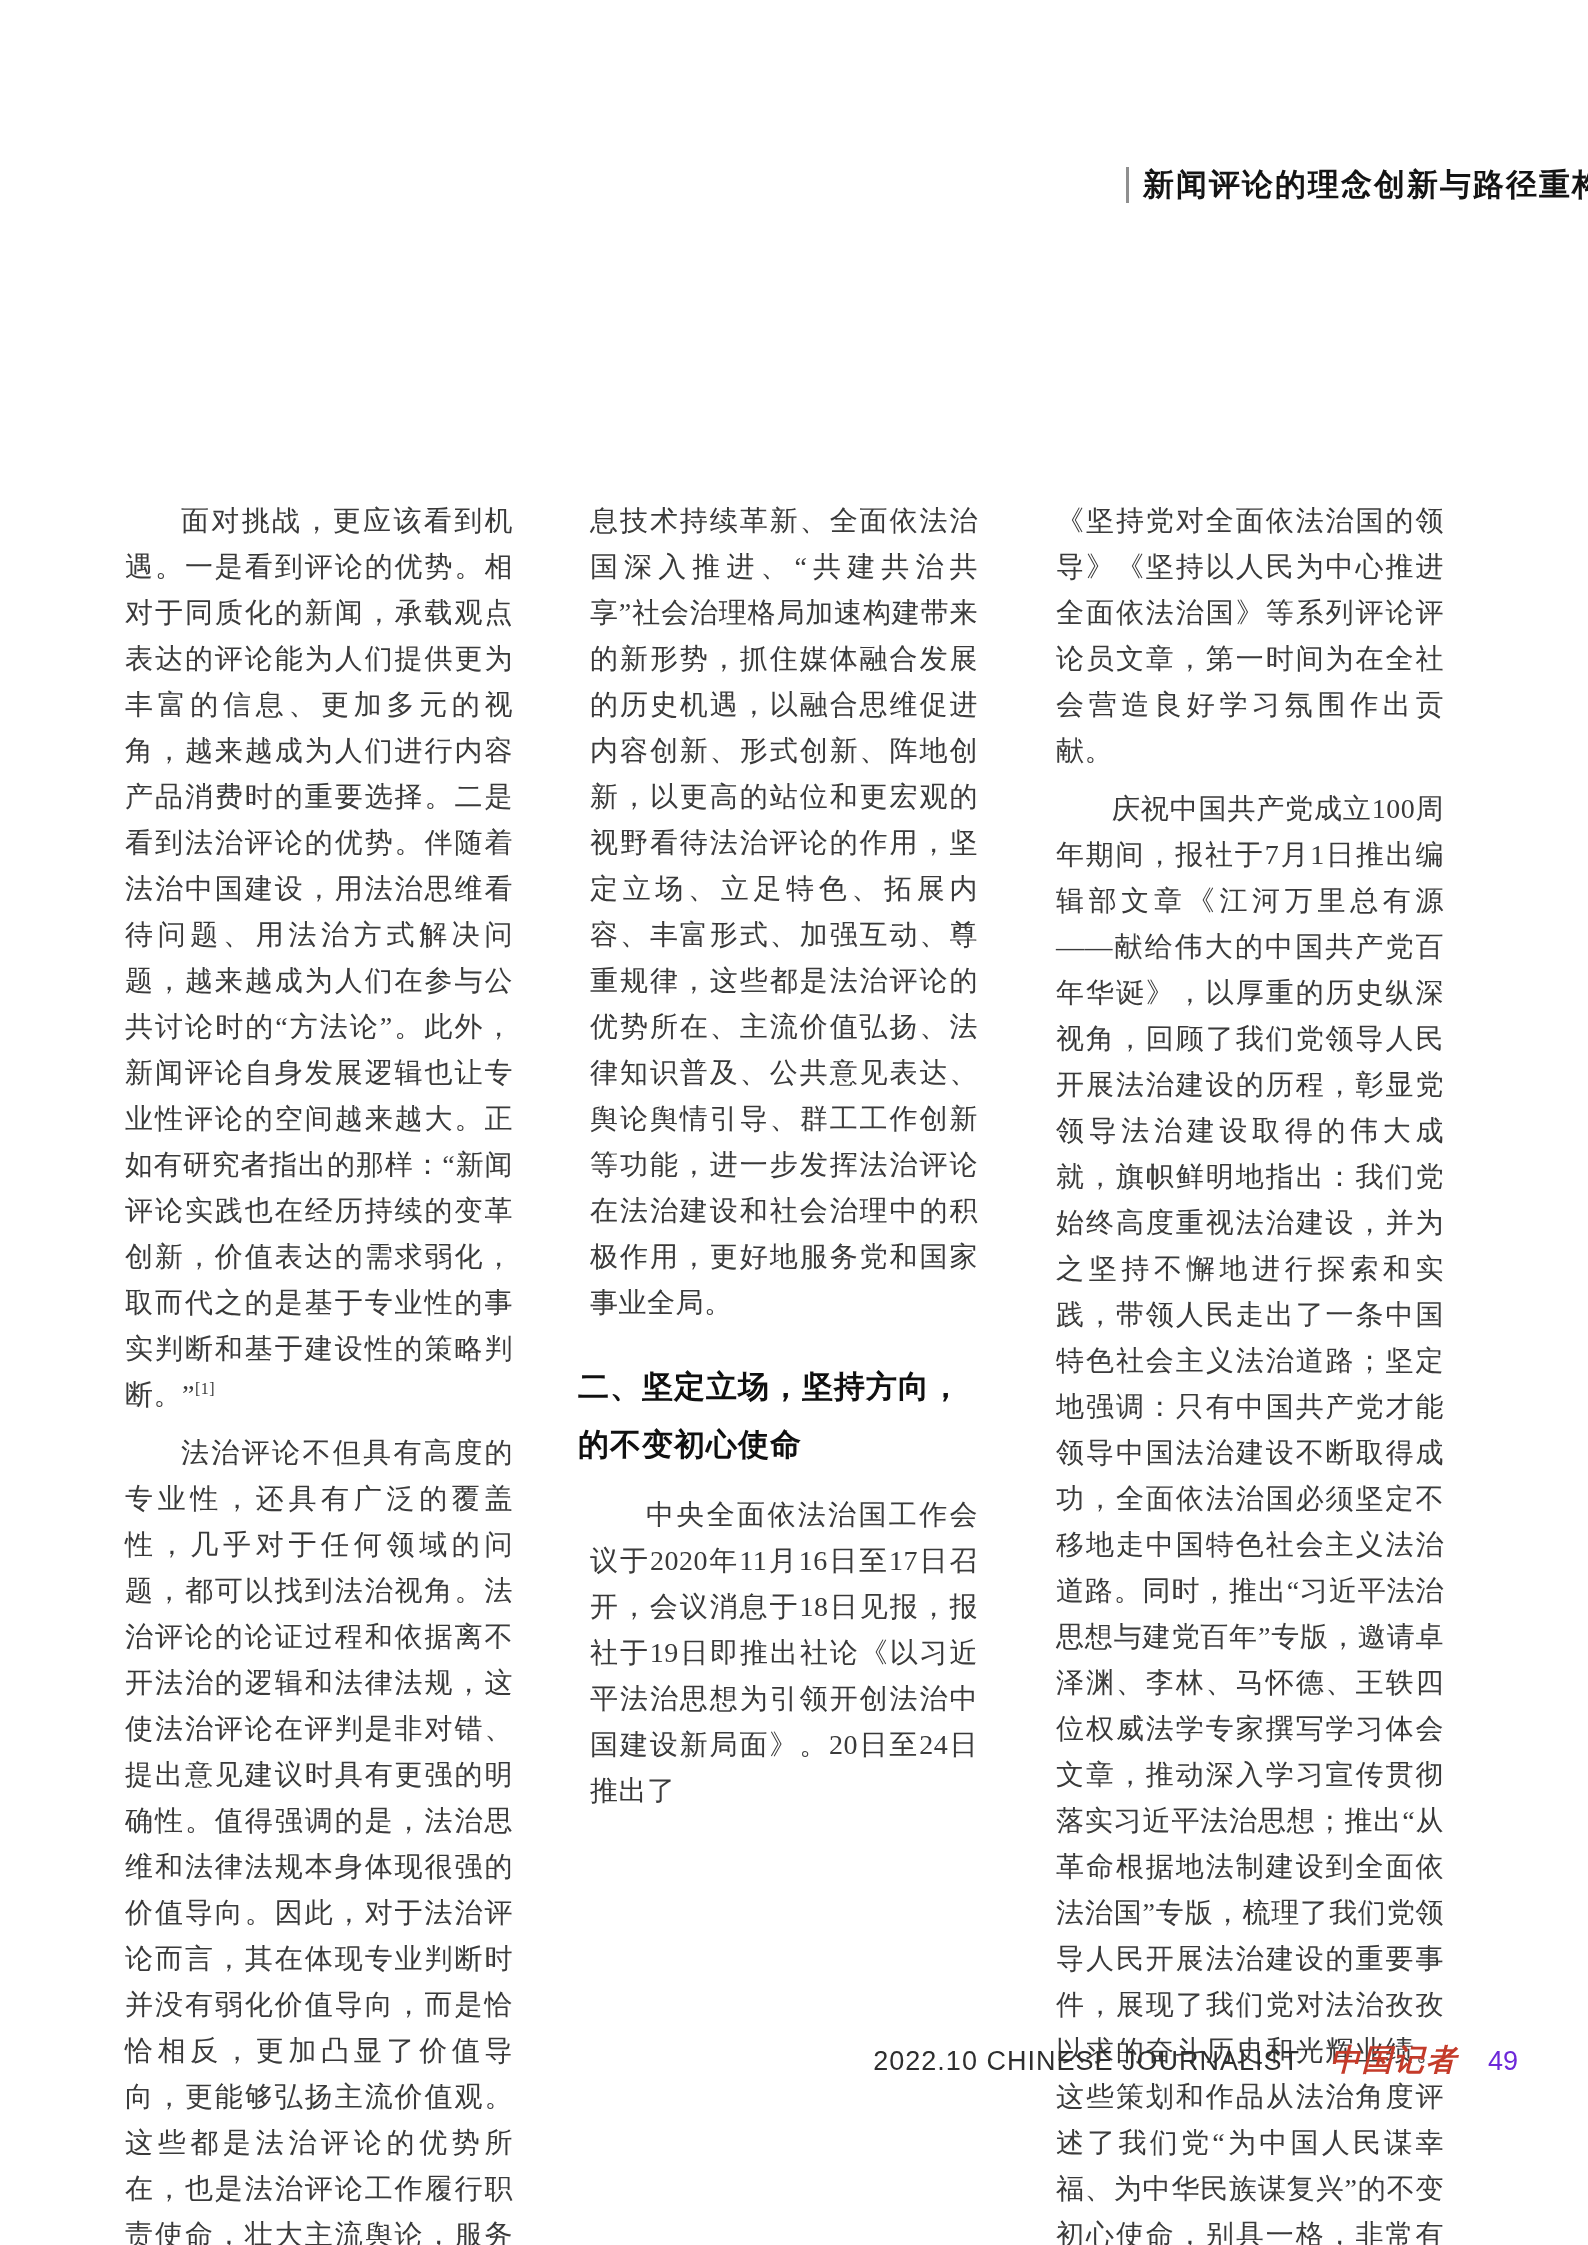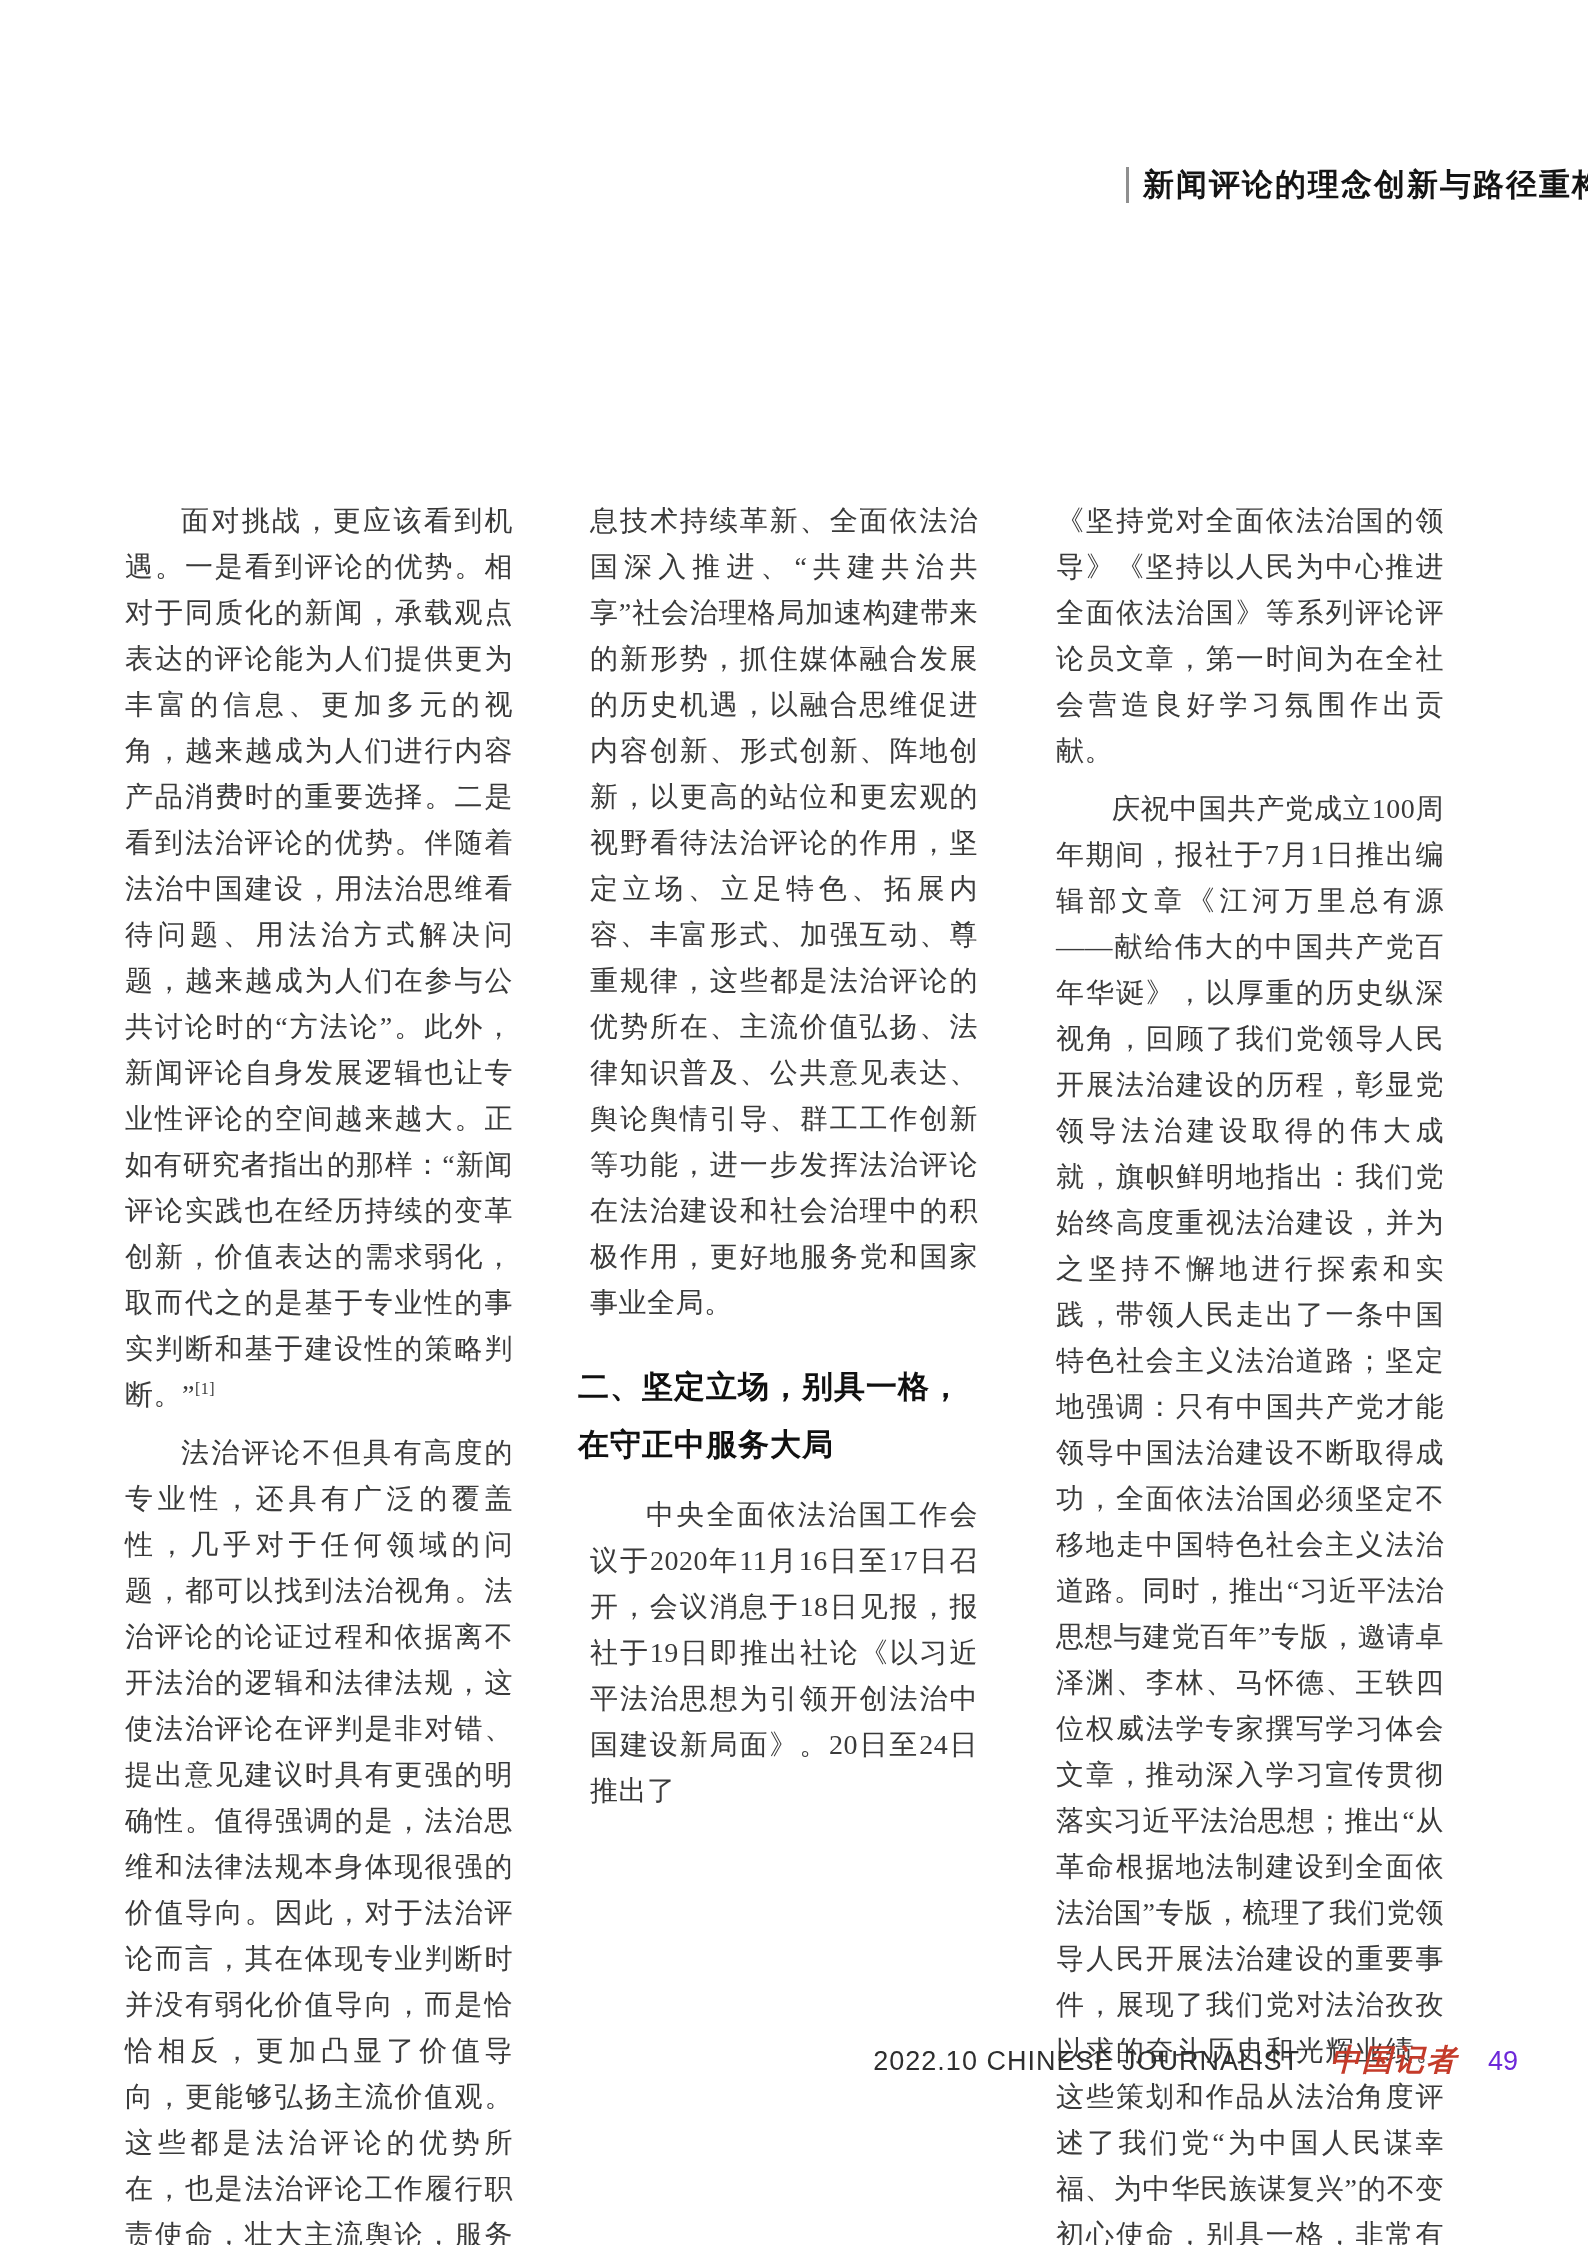--- a/index.html
+++ b/index.html
@@ -76,21 +76,21 @@
   </div>
 
   <div class="col col-1">
     <p class="para"><span>面对挑战，更应该看到机遇。一是看到评论的优势。相对于同质化的新闻，承载观点表达的评论能为人们提供更为丰富的信息、更加多元的视角，越来越成为人们进行内容产品消费时的重要选择。二是看到法治评论的优势。伴随着法治中国建设，用法治思维看待问题、用法治方式解决问题，越来越成为人们在参与公共讨论时的“方法论”。此外，新闻评论自身发展逻辑也让专业性评论的空间越来越大。正如有研究者指出的那样：“新闻评论实践也在经历持续的变革创新，价值表达的需求弱化，取而代之的是基于专业性的事实判断和基于建设性的策略判断。”</span><sup class="note">[1]</sup></p>
     <p class="para"><span>法治评论不但具有高度的专业性，还具有广泛的覆盖性，几乎对于任何领域的问题，都可以找到法治视角。法治评论的论证过程和依据离不开法治的逻辑和法律法规，这使法治评论在评判是非对错、提出意见建议时具有更强的明确性。值得强调的是，法治思维和法律法规本身体现很强的价值导向。因此，对于法治评论而言，其在体现专业判断时并没有弱化价值导向，而是恰恰相反，更加凸显了价值导向，更能够弘扬主流价值观。这些都是法治评论的优势所在，也是法治评论工作履行职责使命，壮大主流舆论，服务法治建设、服务经济社会发展的优势所在。</span></p>
     <p class="para"><span>越是众声喧哗，越需要主流媒体发声；越是议论纷纷，越需要法治评论介入。开展法治评论工作，需要认清信</span></p>
   </div>
 
   <div class="col col-2">
     <p class="para no-indent"><span>息技术持续革新、全面依法治国深入推进、“共建共治共享”社会治理格局加速构建带来的新形势，抓住媒体融合发展的历史机遇，以融合思维促进内容创新、形式创新、阵地创新，以更高的站位和更宏观的视野看待法治评论的作用，坚定立场、立足特色、拓展内容、丰富形式、加强互动、尊重规律，这些都是法治评论的优势所在、主流价值弘扬、法律知识普及、公共意见表达、舆论舆情引导、群工工作创新等功能，进一步发挥法治评论在法治建设和社会治理中的积极作用，更好地服务党和国家事业全局。</span></p>
-    <h2 class="section-heading">二、坚定立场，别具一格，在守正中服务大局</h2>
+    <h2 class="section-heading">二、坚定立场，坚持方向，的不变初心使命</h2>
     <p class="para"><span>中央全面依法治国工作会议于2020年11月16日至17日召开，会议消息于18日见报，报社于19日即推出社论《以习近平法治思想为引领开创法治中国建设新局面》。20日至24日推出了</span></p>
   </div>
 
   <div class="col col-3">
     <p class="para no-indent"><span>《坚持党对全面依法治国的领导》《坚持以人民为中心推进全面依法治国》等系列评论评论员文章，第一时间为在全社会营造良好学习氛围作出贡献。</span></p>
     <p class="para"><span>庆祝中国共产党成立100周年期间，报社于7月1日推出编辑部文章《江河万里总有源——献给伟大的中国共产党百年华诞》，以厚重的历史纵深视角，回顾了我们党领导人民开展法治建设的历程，彰显党领导法治建设取得的伟大成就，旗帜鲜明地指出：我们党始终高度重视法治建设，并为之坚持不懈地进行探索和实践，带领人民走出了一条中国特色社会主义法治道路；坚定地强调：只有中国共产党才能领导中国法治建设不断取得成功，全面依法治国必须坚定不移地走中国特色社会主义法治道路。同时，推出“习近平法治思想与建党百年”专版，邀请卓泽渊、李林、马怀德、王轶四位权威法学专家撰写学习体会文章，推动深入学习宣传贯彻落实习近平法治思想；推出“从革命根据地法制建设到全面依法治国”专版，梳理了我们党领导人民开展法治建设的重要事件，展现了我们党对法治孜孜以求的奋斗历史和光辉业绩。这些策划和作品从法治角度评述了我们党“为中国人民谋幸福、为中华民族谋复兴”的不变初心使命，别具一格，非常有法治特色，产生了良好的传播效应和社会效益。</span></p>
     <p class="para"><span>在日常工作中，围绕中央重大政策、经济社会发展重要议题、法治建设</span></p>
   </div>
 
   <div class="footer">

